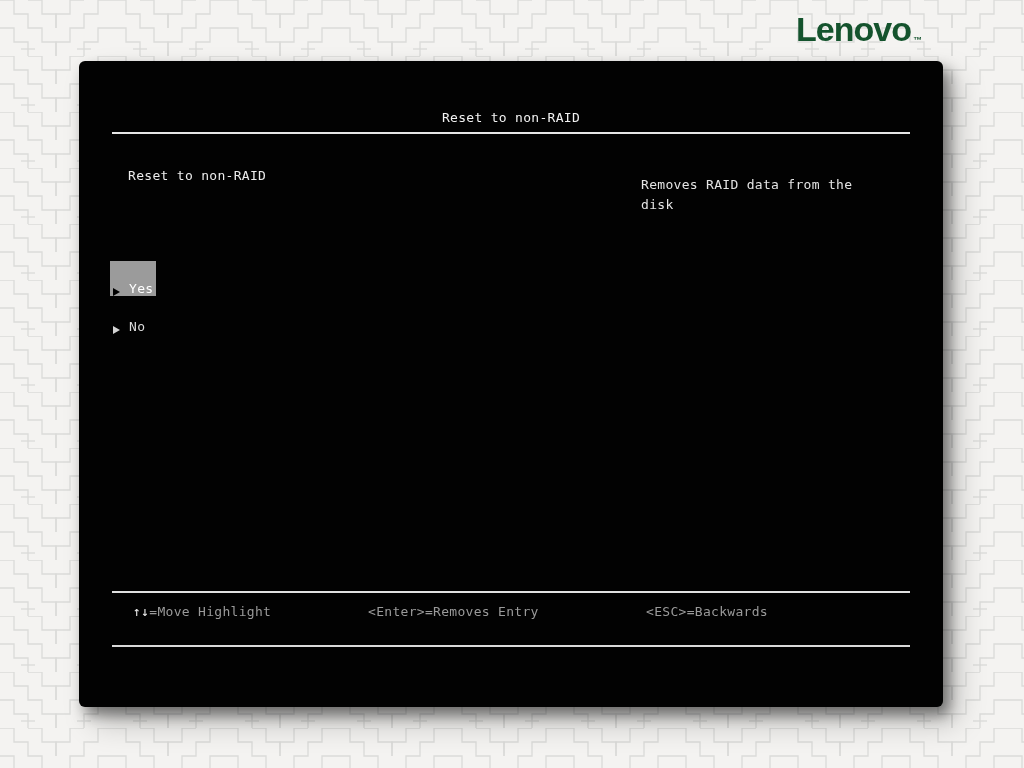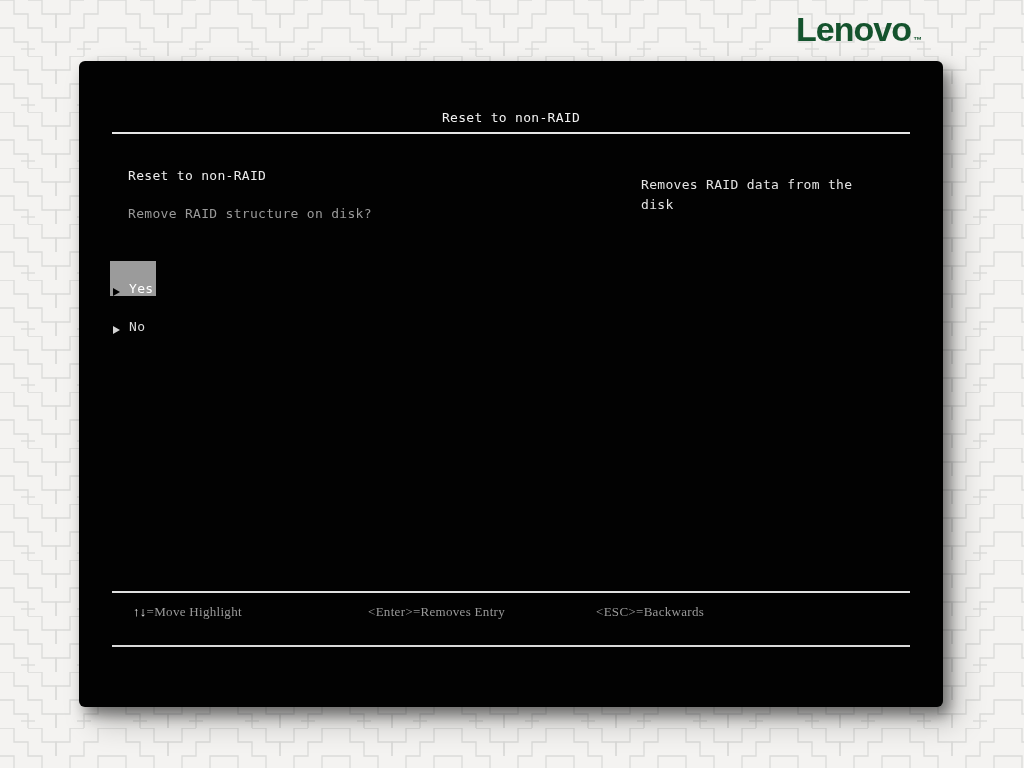--- a/index.html
+++ b/index.html
@@ -38,24 +38,24 @@
   .help-text{position:absolute;left:562px;top:107px;width:225px;line-height:19.5px;color:#e4e4e4;margin-top:7px;}
 
   .options{position:absolute;left:31px;top:200px;}
   .option{display:flex;align-items:flex-end;height:35px;margin-bottom:3px;padding:0 3px;width:max-content;cursor:default;}
   .option.selected{background:#9b9b9b;}
   .arrow-icon{width:0;height:0;border-top:4px solid transparent;border-bottom:4px solid transparent;border-left:7px solid #d4d4d4;margin-right:9px;}
   .option.selected .arrow-icon{border-left-color:#000;}
   .option-label{color:#dcdcdc;}
   .option.selected .option-label{color:#ffffff;}
 
-  .hotkey{position:absolute;top:543px;color:#9a9a9a;white-space:pre;font-family:Liberation Serif, serif;}
+  .hotkey{position:absolute;top:543px;color:#9a9a9a;white-space:pre;}
   .hotkey-move{left:54px;}
   .hotkey-enter{left:289px;}
-  .hotkey-esc{left:517px;}
+  .hotkey-esc{left:567px;}
   .hotkey-move .keys{color:#ececec;}
 </style>
 </head>
 <body>
 
 <svg class="bg-pattern" xmlns="http://www.w3.org/2000/svg">
   <defs>
     <pattern id="maze" width="112" height="56" patternUnits="userSpaceOnUse">
       <rect width="112" height="56" fill="#f4f3f1"></rect>
       <g fill="none" stroke="#dbdbd9" stroke-width="1.3">
@@ -77,21 +77,20 @@
   <span>Lenovo</span>
   <span class="tm">™</span>
 </div>
 
 <div class="bios-window">
 
   <div class="page-title">Reset to non-RAID</div>
   <div class="rule rule-title"></div>
 
   <div class="item-label">Reset to non-RAID</div>
-  <div class="item-question">Remove RAID structure on disk?</div>
 
   <div class="help-text">Removes RAID data from the disk</div>
 
   <div class="options">
     <div class="option selected">
       <span class="arrow-icon"></span>
       <span class="option-label">Yes</span>
     </div>
     <div class="option">
       <span class="arrow-icon"></span>

